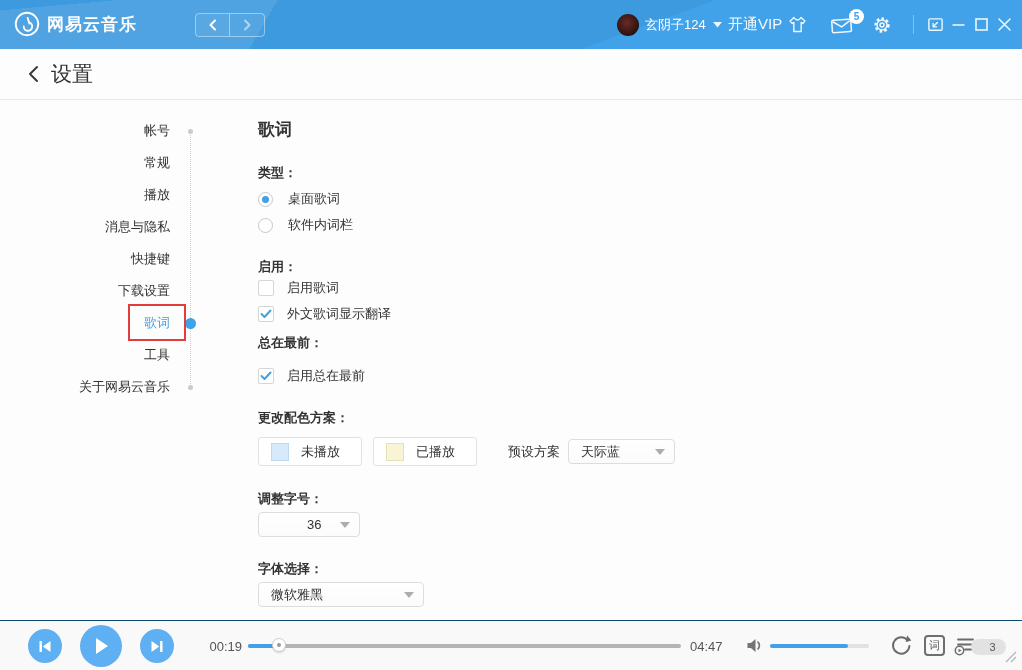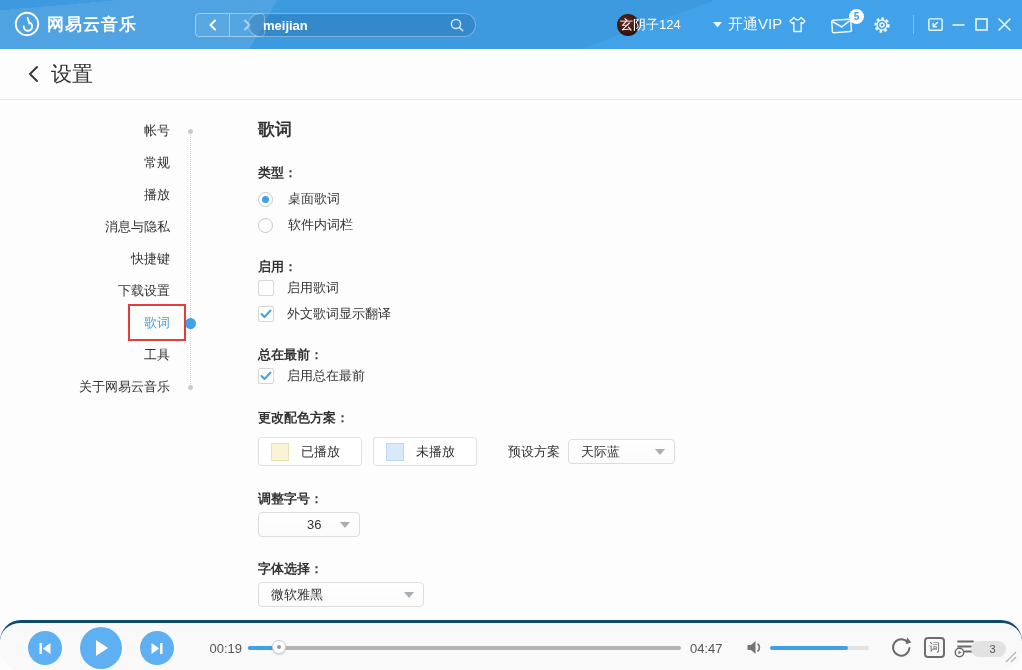--- a/index.html
+++ b/index.html
@@ -28,21 +28,21 @@
   .nav-btn.fwd  { border-radius:0 3px 3px 0; opacity:.55; }
 
   .searchbox { position:absolute; left:248px; top:13px; width:228px; height:24px; border-radius:12px;
     background:rgba(13,62,110,.18); border:1px solid rgba(255,255,255,.35);
     display:flex; align-items:center; padding:0 10px 0 14px; }
   .search-text { color:#fff; font-size:13px; font-weight:bold; flex:1; }
 
   .tb-right-item { position:absolute; top:0; height:49px; display:flex; align-items:center; color:#fff; }
   .avatar { position:absolute; left:617px; top:14px; width:22px; height:22px; border-radius:50%;
     background:radial-gradient(circle at 45% 40%, #6b2a24 0%, #2a1210 70%, #170a09 100%); }
-  .username { left:620px; font-size:13px; }
+  .username { left:645px; font-size:13px; }
   .user-caret { left:713px; }
   .vip { left:728px; font-size:15px; opacity:.95; }
   .icon-shirt { left:787px; }
   .icon-mail  { left:829px; }
   .mail-badge { position:absolute; left:849px; top:9px; width:15px; height:15px; border-radius:50%;
     background:#fff; color:var(--accent,#42a0e6); font-size:10px; font-weight:bold;
     display:flex; align-items:center; justify-content:center; }
   .icon-gear  { left:872px; }
   .tb-sep { position:absolute; left:913px; top:15px; width:1px; height:19px; background:rgba(255,255,255,.35); }
   .icon-mini  { left:927px; }
@@ -94,21 +94,21 @@
     height:25px; display:flex; align-items:center; padding:0 9px 0 12px; cursor:pointer; }
   .dropdown .dd-value { font-size:13px; color:#333; flex:1; }
   .dd-caret { width:0; height:0; border-left:5px solid transparent; border-right:5px solid transparent;
     border-top:6px solid #a9aeb3; flex:none; }
   .dd-preset { margin-left:8px; width:107px; }
   .dd-fontsize { position:absolute; left:0; top:412px; width:102px;padding-left:48px; }
   .dd-font     { position:absolute; left:0; top:482px; width:166px; }
 
   
   .playerbar { position:absolute; left:0; top:620px; width:1022px; height:50px; background:#f9f9f9;
-    border-top:3px solid #0c4a6e;border-radius:21px; }
+    border-top:1px solid #0c4a6e; }
   .pbtn { position:absolute; border-radius:50%; background:var(--player_btn,#5fb0f2);
     display:flex; align-items:center; justify-content:center; cursor:pointer; }
   .pbtn.prev { left:28px; top:8px;  width:34px; height:34px; }
   .pbtn.play { left:80px; top:4px;  width:42px; height:42px; }
   .pbtn.next { left:140px; top:8px; width:34px; height:34px; }
   .ptime { position:absolute; top:18px; font-size:13px; color:#555; }
   .ptime.elapsed { left:200px; width:42px; text-align:right; }
   .ptime.total { left:690px; }
   .progress { position:absolute; left:248px; top:23px; width:433px; height:4px; border-radius:2px;
     background:#b5b5b5; cursor:pointer; }
@@ -152,27 +152,20 @@
             <path d="M9 2.5 L4.5 7 L9 11.5" fill="none" stroke="#fff" stroke-width="2" stroke-linecap="round" stroke-linejoin="round"></path>
           </svg>
       </div>
       <div class="nav-btn fwd">
         <svg width="14" height="14" viewBox="0 0 14 14">
             <path d="M5 2.5 L9.5 7 L5 11.5" fill="none" stroke="#fff" stroke-width="2" stroke-linecap="round" stroke-linejoin="round"></path>
           </svg>
       </div>
     </div>
 
-    <div class="searchbox">
-      <span class="search-text">meijian</span>
-      <svg width="16" height="16" viewBox="0 0 16 16">
-        <circle cx="7" cy="7" r="4.6" fill="none" stroke="rgba(255,255,255,.75)" stroke-width="1.5"></circle>
-        <line x1="10.5" y1="10.5" x2="13.6" y2="13.6" stroke="rgba(255,255,255,.75)" stroke-width="1.5" stroke-linecap="round"></line>
-      </svg>
-    </div>
 
     <div class="avatar"></div>
     <span class="tb-right-item username">玄阴子124</span>
     <span class="tb-right-item user-caret">
       <svg width="9" height="6" viewBox="0 0 9 6">
           <polygon points="0,0 9,0 4.5,5.5" fill="rgba(255,255,255,.9)"></polygon>
         </svg>
     </span>
     <span class="tb-right-item vip">开通VIP</span>
 
@@ -272,39 +265,39 @@
     </div>
     <div class="opt-row" style="top:205px">
       <span class="checkbox">
         <svg width="12" height="10" viewBox="0 0 12 10">
             <path d="M1.5 5 L4.5 8 L10.5 1.5" fill="none" stroke="var(--accent,#42a0e6)" stroke-width="2" stroke-linecap="round" stroke-linejoin="round"></path>
           </svg>
       </span>
       <span class="opt-label">外文歌词显示翻译</span>
     </div>
 
-    <div class="sec-label" style="top:246px">总在最前：</div>
+    <div class="sec-label" style="top:234px">总在最前：</div>
     <div class="opt-row" style="top:267px">
       <span class="checkbox">
         <svg width="12" height="10" viewBox="0 0 12 10">
             <path d="M1.5 5 L4.5 8 L10.5 1.5" fill="none" stroke="var(--accent,#42a0e6)" stroke-width="2" stroke-linecap="round" stroke-linejoin="round"></path>
           </svg>
       </span>
       <span class="opt-label">启用总在最前</span>
     </div>
 
     <div class="sec-label" style="top:309px">更改配色方案：</div>
     <div class="swatch-row">
       <div class="swatch-box">
+        <span class="swatch" style="background-color: rgb(216, 233, 249); border-color: rgb(186, 218, 244);"></span>
+        <span class="opt-label">未播放</span>
+      </div>
+      <div class="swatch-box">
         <span class="swatch" style="background-color: rgb(249, 244, 214); border-color: rgb(232, 225, 180);"></span>
         <span class="opt-label">已播放</span>
-      </div>
-      <div class="swatch-box">
-        <span class="swatch" style="background-color: rgb(216, 233, 249); border-color: rgb(186, 218, 244);"></span>
-        <span class="opt-label">未播放</span>
       </div>
       <span class="preset-label">预设方案</span>
       <div class="dropdown dd-preset">
         <span class="dd-value">天际蓝</span>
         <span class="dd-caret"></span>
       </div>
     </div>
 
     <div class="sec-label" style="top:390px">调整字号：</div>
     <div class="dropdown dd-fontsize">

